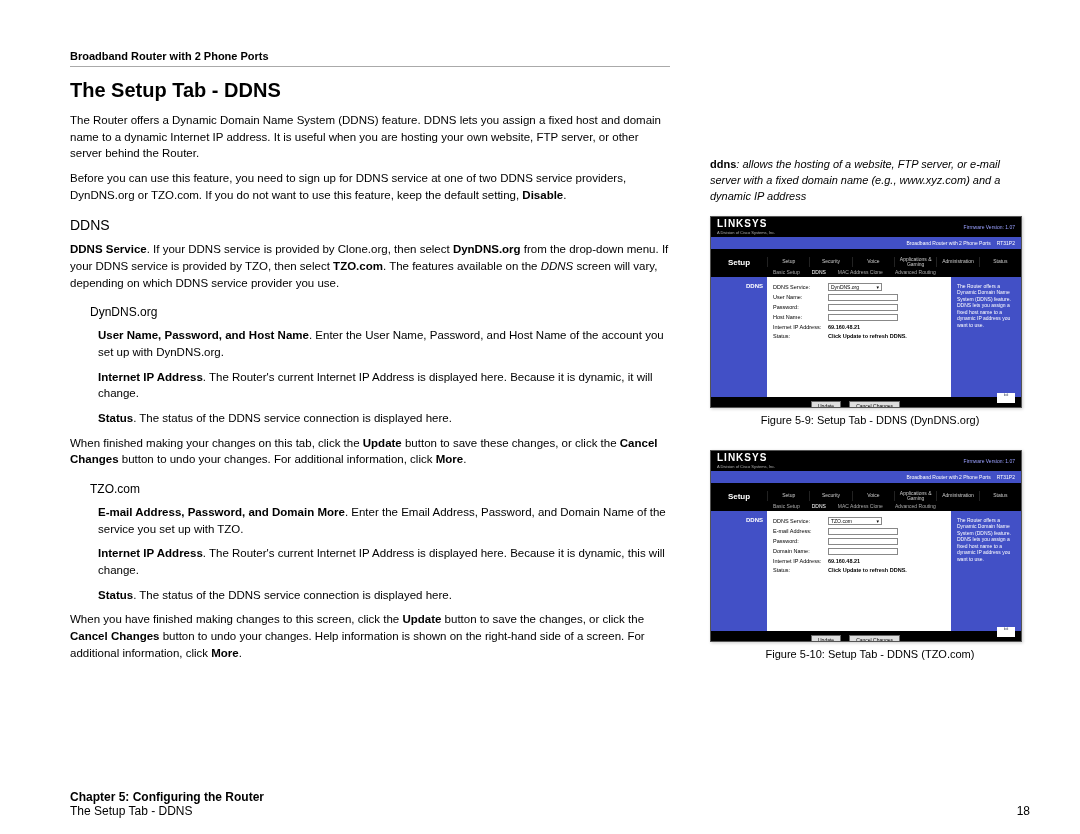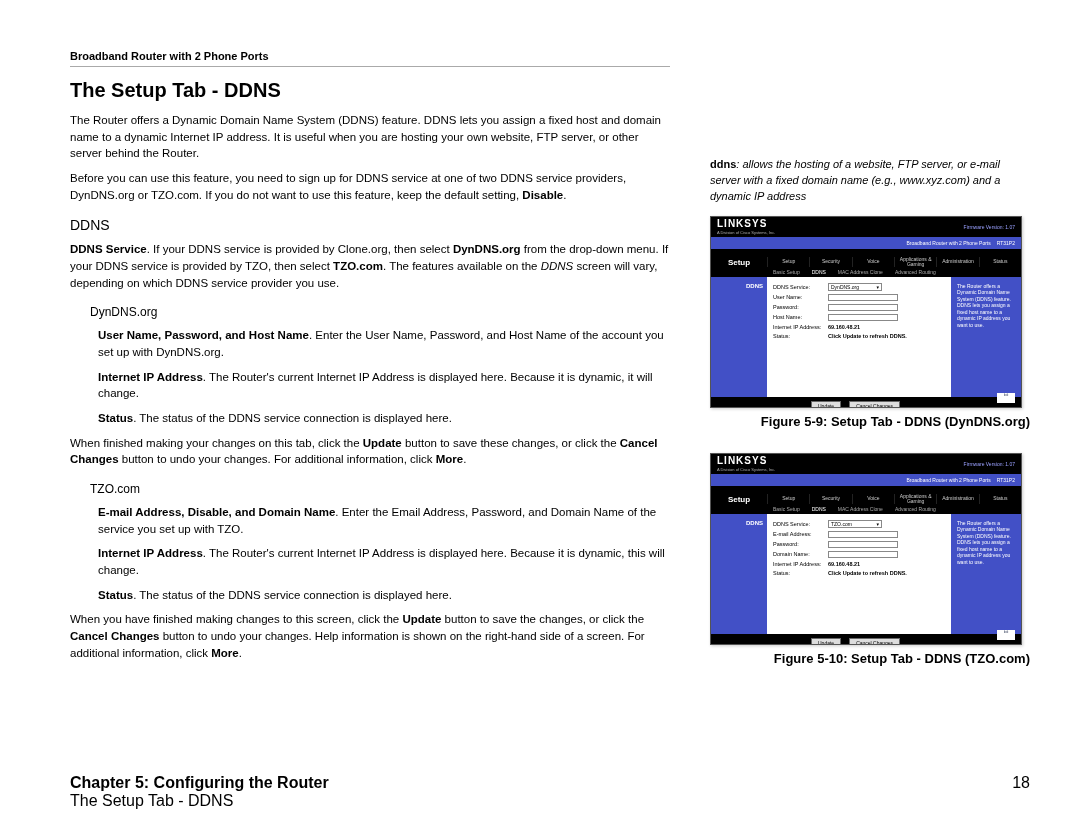--- a/index.html
+++ b/index.html
@@ -58,23 +58,23 @@
     margin: 14px 0 6px 20px;
   }
   p.indent2 { margin-left: 28px; }
   .sidebar-note {
     font-size: 11px;
     font-style: italic;
     line-height: 1.45;
   }
   .sidebar-note b { font-style: normal; font-weight: bold; }
   .figure-caption {
-    font-size: 13px;
-    font-weight: bold;
-    text-align: right;
+    font-size: 11px;
+    font-weight: normal;
+    text-align: center;
     margin: 6px 0 24px 0;
   }
   
   .router-shot {
     width: 310px;
     height: 190px;
     border: 1px solid #555;
     background: #fff;
     box-shadow: 1px 1px 3px rgba(0,0,0,.2);
     font-size: 6px;
@@ -227,25 +227,26 @@
     width: 18px;
     height: 10px;
     background: linear-gradient(#fff,#fff);
     color: #013;
     font-size: 3px;
     text-align: center;
   }
   .footer {
     position: absolute;
     left: 70px;
-    bottom: 24px;
+    bottom: 16px;
     width: 960px;
     display: flex;
     justify-content: space-between;
-    font-size: 16px;
+    font-size: 12px;
+    align-items: flex-end;
   }
   .footer-left { color: #000; }
   .footer-left .chapter { font-weight: bold; }
   .footer-left .section-ref { font-weight: normal; }
   .footer-right { font-weight: normal; }
 </style>
 </head>
 <body>
 
 <div class="page">
@@ -279,21 +280,21 @@
       <b>Status</b><span>. The status of the DDNS service connection is displayed here.</span>
     </p>
 
     <p class="body">
       <span>When finished making your changes on this tab, click the </span><b>Update</b><span> button to save these changes, or click the </span><b>Cancel Changes</b><span> button to undo your changes. For additional information, click </span><b>More</b><span>.</span>
     </p>
 
     <h3 class="subsection">TZO.com</h3>
 
     <p class="body indent2">
-      <b>E-mail Address, Disable, and Domain Name</b><span>. Enter the Email Address, Password, and Domain Name of the service you set up with TZO.</span>
+      <b>E-mail Address, Password, and Domain More</b><span>. Enter the Email Address, Password, and Domain Name of the service you set up with TZO.</span>
     </p>
     <p class="body indent2">
       <b>Internet IP Address</b><span>. The Router's current Internet IP Address is displayed here. Because it is dynamic, this will change.</span>
     </p>
     <p class="body indent2">
       <b>Status</b><span>. The status of the DDNS service connection is displayed here.</span>
     </p>
 
     <p class="body">
       <span>When you have finished making changes to this screen, click the </span><b>Update</b><span> button to save the changes, or click the </span><b>Cancel Changes</b><span> button to undo your changes. Help information is shown on the right-hand side of a screen. For additional information, click </span><b>More</b><span>.</span>

